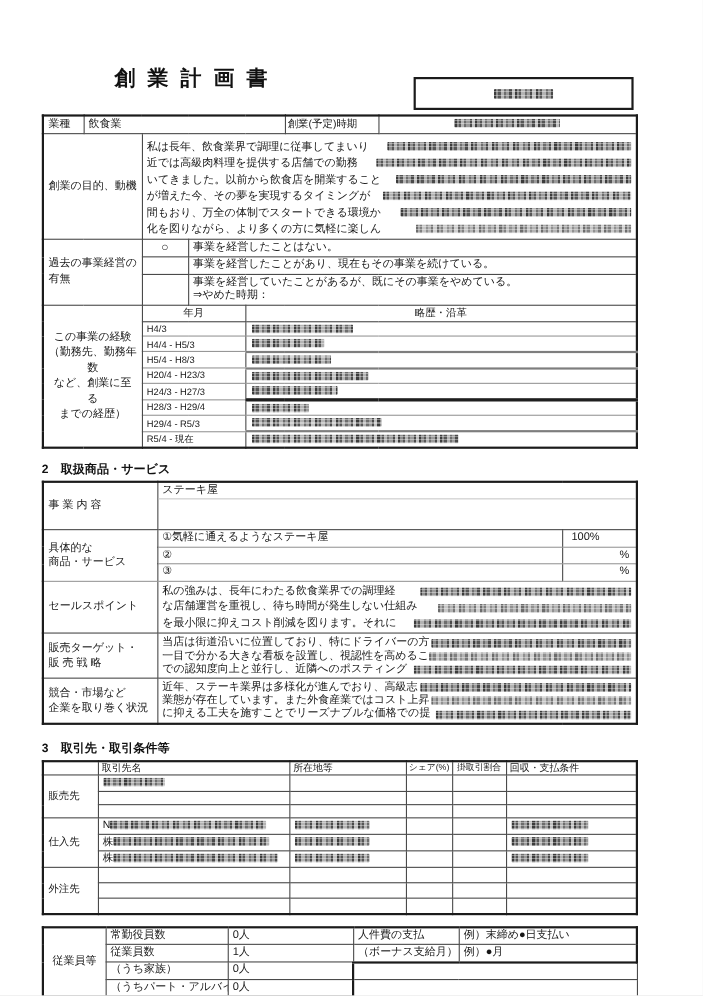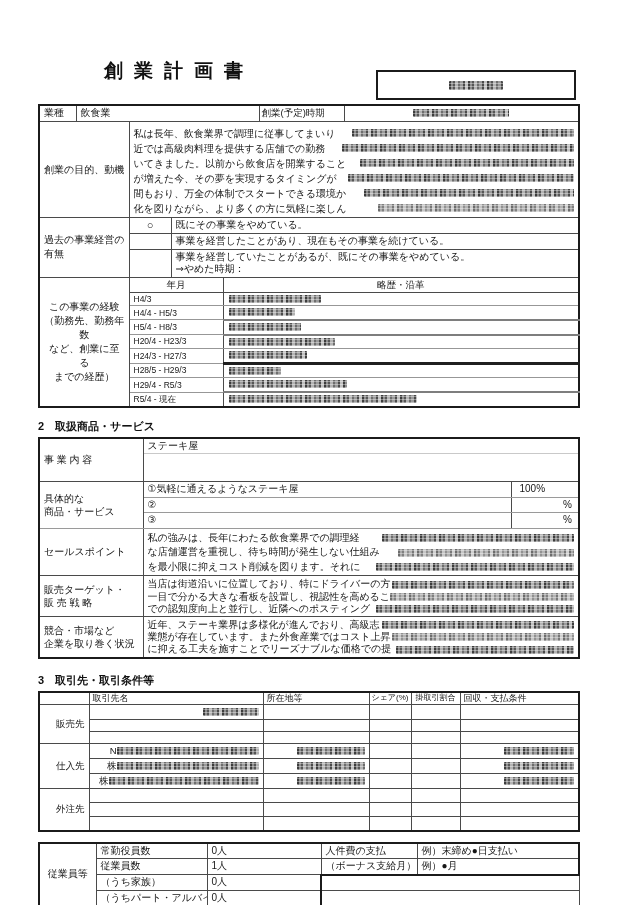--- a/index.html
+++ b/index.html
@@ -46,21 +46,21 @@
   tr.prod td{border-top-color:#9a9a9a;border-bottom-color:#9a9a9a;}
   .share-l{text-align:left;padding-left:8px;}
   .share-r{text-align:right;padding-right:6px;}
   .para div{line-height:14.6px;}
   .para.small div{line-height:12.2px;}
   .lbl2{white-space:normal;line-height:13px;}
 
   
   .s3h{font-size:9px;padding:0 3px;}
   .s3h.sm{font-size:8px;padding:0 1px;}
-  tr.s3 td{font-size:9.5px;text-align:right;}
+  tr.s3 td{font-size:9.5px;}
 
   
   table.emp td{border:1px solid #4a4a4a;}
   td.ghost{border:none;background:transparent;}
   .e-t{border-top:2px solid #1b1b1b !important;}
   .e-b{border-bottom:2px solid #1b1b1b !important;}
   .e-l{border-left:2px solid #1b1b1b !important;}
   .e-r{border-right:2px solid #1b1b1b !important;}
 </style>
 </head>
@@ -119,21 +119,21 @@
               </div>
         <div class="line">
                 <span>化を図りながら、より多くの方に気軽に楽しん</span>
                 <span class="rd lt" style="width:196px"></span>
               </div>
       </td>
     </tr>
     <tr style="height:15px">
       <td colspan="2" rowspan="3" class="lbl" style="white-space:normal;line-height:14px;">過去の事業経営の有無</td>
       <td class="opt-mark">○</td>
-      <td colspan="4">既にその事業をやめている。</td>
+      <td colspan="4">事業を経営したことはない。</td>
     </tr>
     <tr style="height:15px">
       <td class="opt-mark"></td>
       <td colspan="4">事業を経営したことがあり、現在もその事業を続けている。</td>
     </tr>
     <tr style="height:28px">
       <td class="opt-mark"></td>
       <td colspan="4" class="vtop">
         <div>事業を経営していたことがあるが、既にその事業をやめている。</div>
         <div>⇒やめた時期：</div>
@@ -163,21 +163,21 @@
           </tr>
     <tr class="cr" style="height:13px">
             <td colspan="2">H20/4 - H23/3</td>
             <td colspan="3" class="hist"><span class="rd" style="width:106px"></span></td>
           </tr>
     <tr class="cr" style="height:13px">
             <td colspan="2">H24/3 - H27/3</td>
             <td colspan="3" class="hist bar-d"><span class="rd" style="width:78px"></span></td>
           </tr>
     <tr class="cr" style="height:13px">
-            <td colspan="2">H28/5 - H29/3</td>
+            <td colspan="2">H28/3 - H29/4</td>
             <td colspan="3" class="hist"><span class="rd" style="width:52px"></span></td>
           </tr>
     <tr class="cr" style="height:13px">
             <td colspan="2">H29/4 - R5/3</td>
             <td colspan="3" class="hist bar-g"><span class="rd" style="width:118px"></span></td>
           </tr>
     <tr class="cr" style="height:13px">
             <td colspan="2">R5/4 - 現在</td>
             <td colspan="3" class="hist"><span class="rd" style="width:188px"></span></td>
           </tr>

